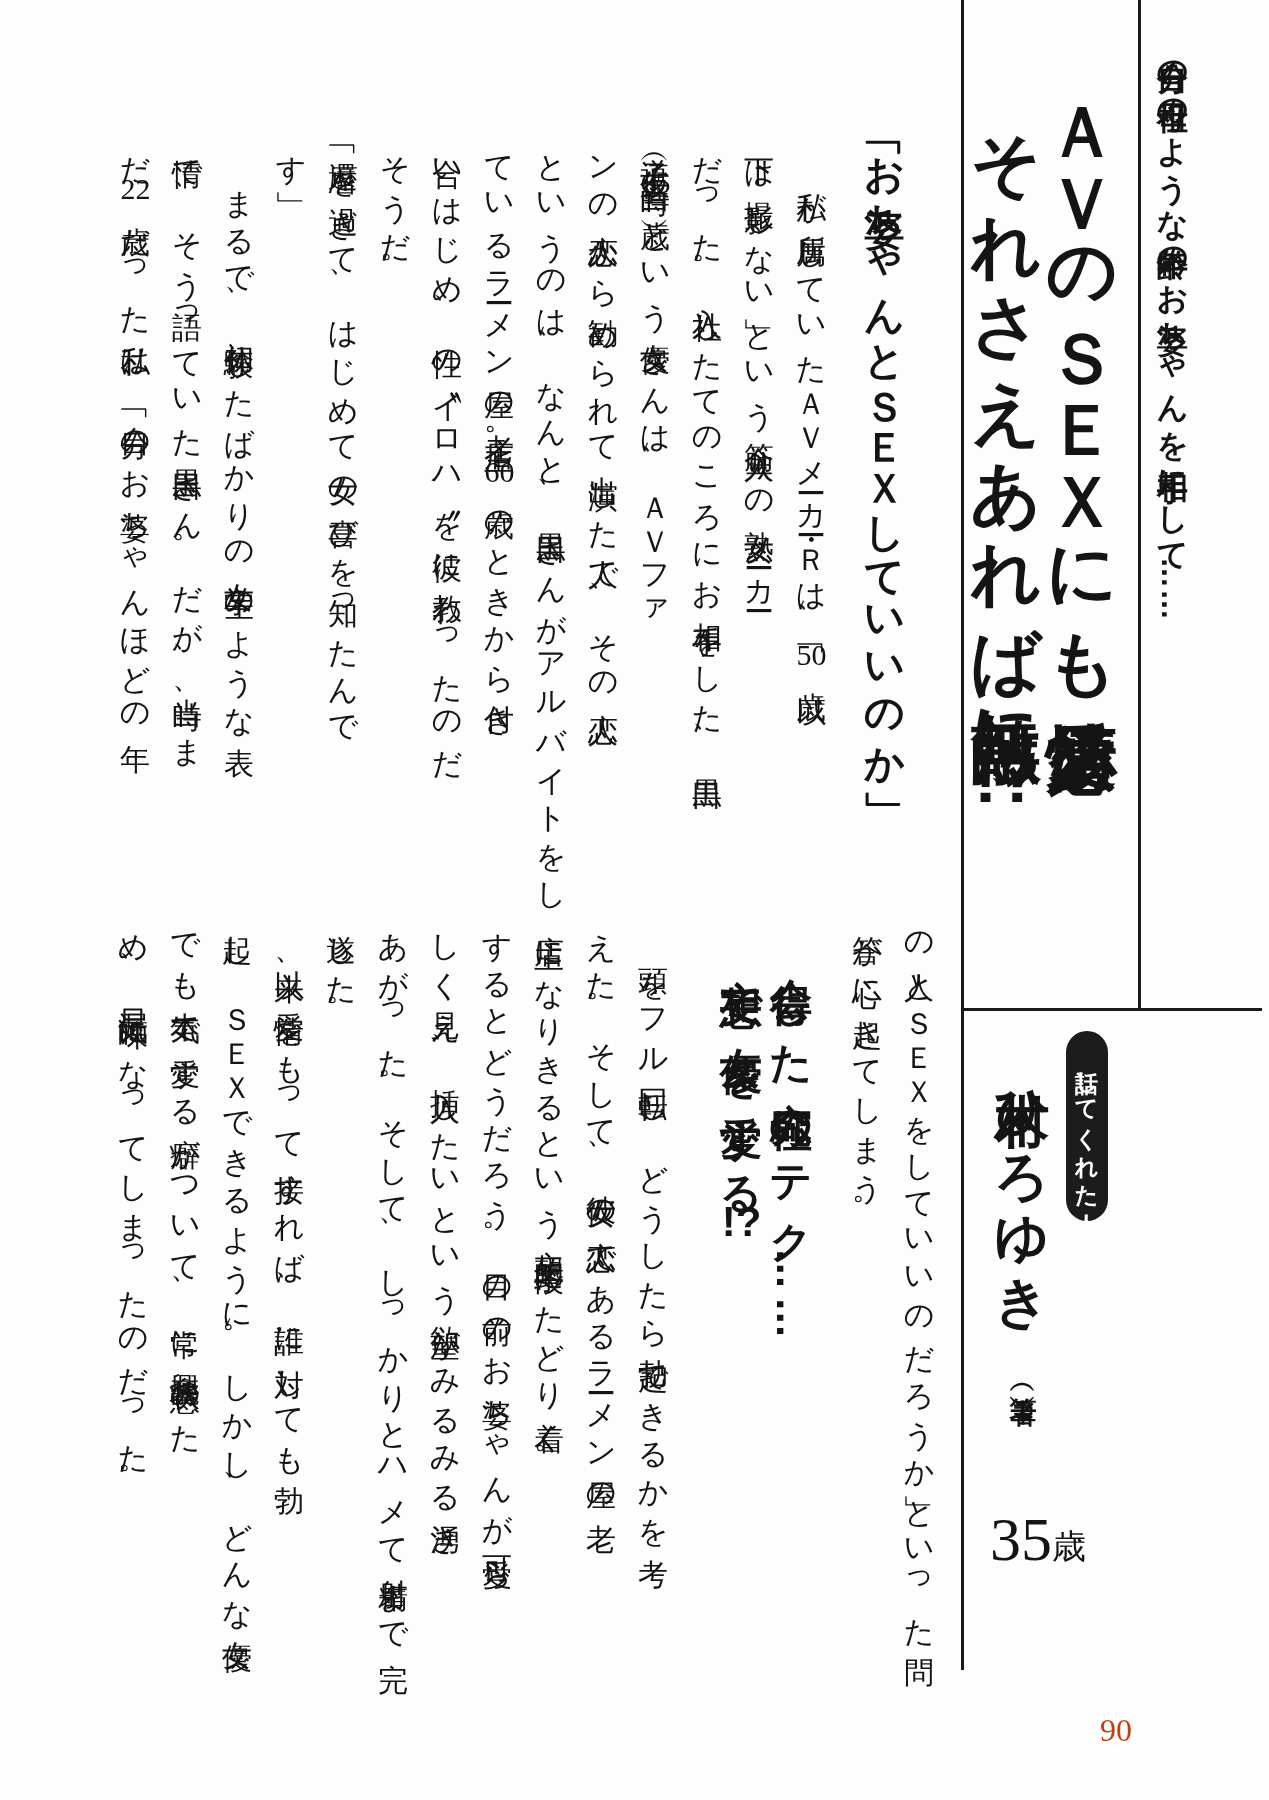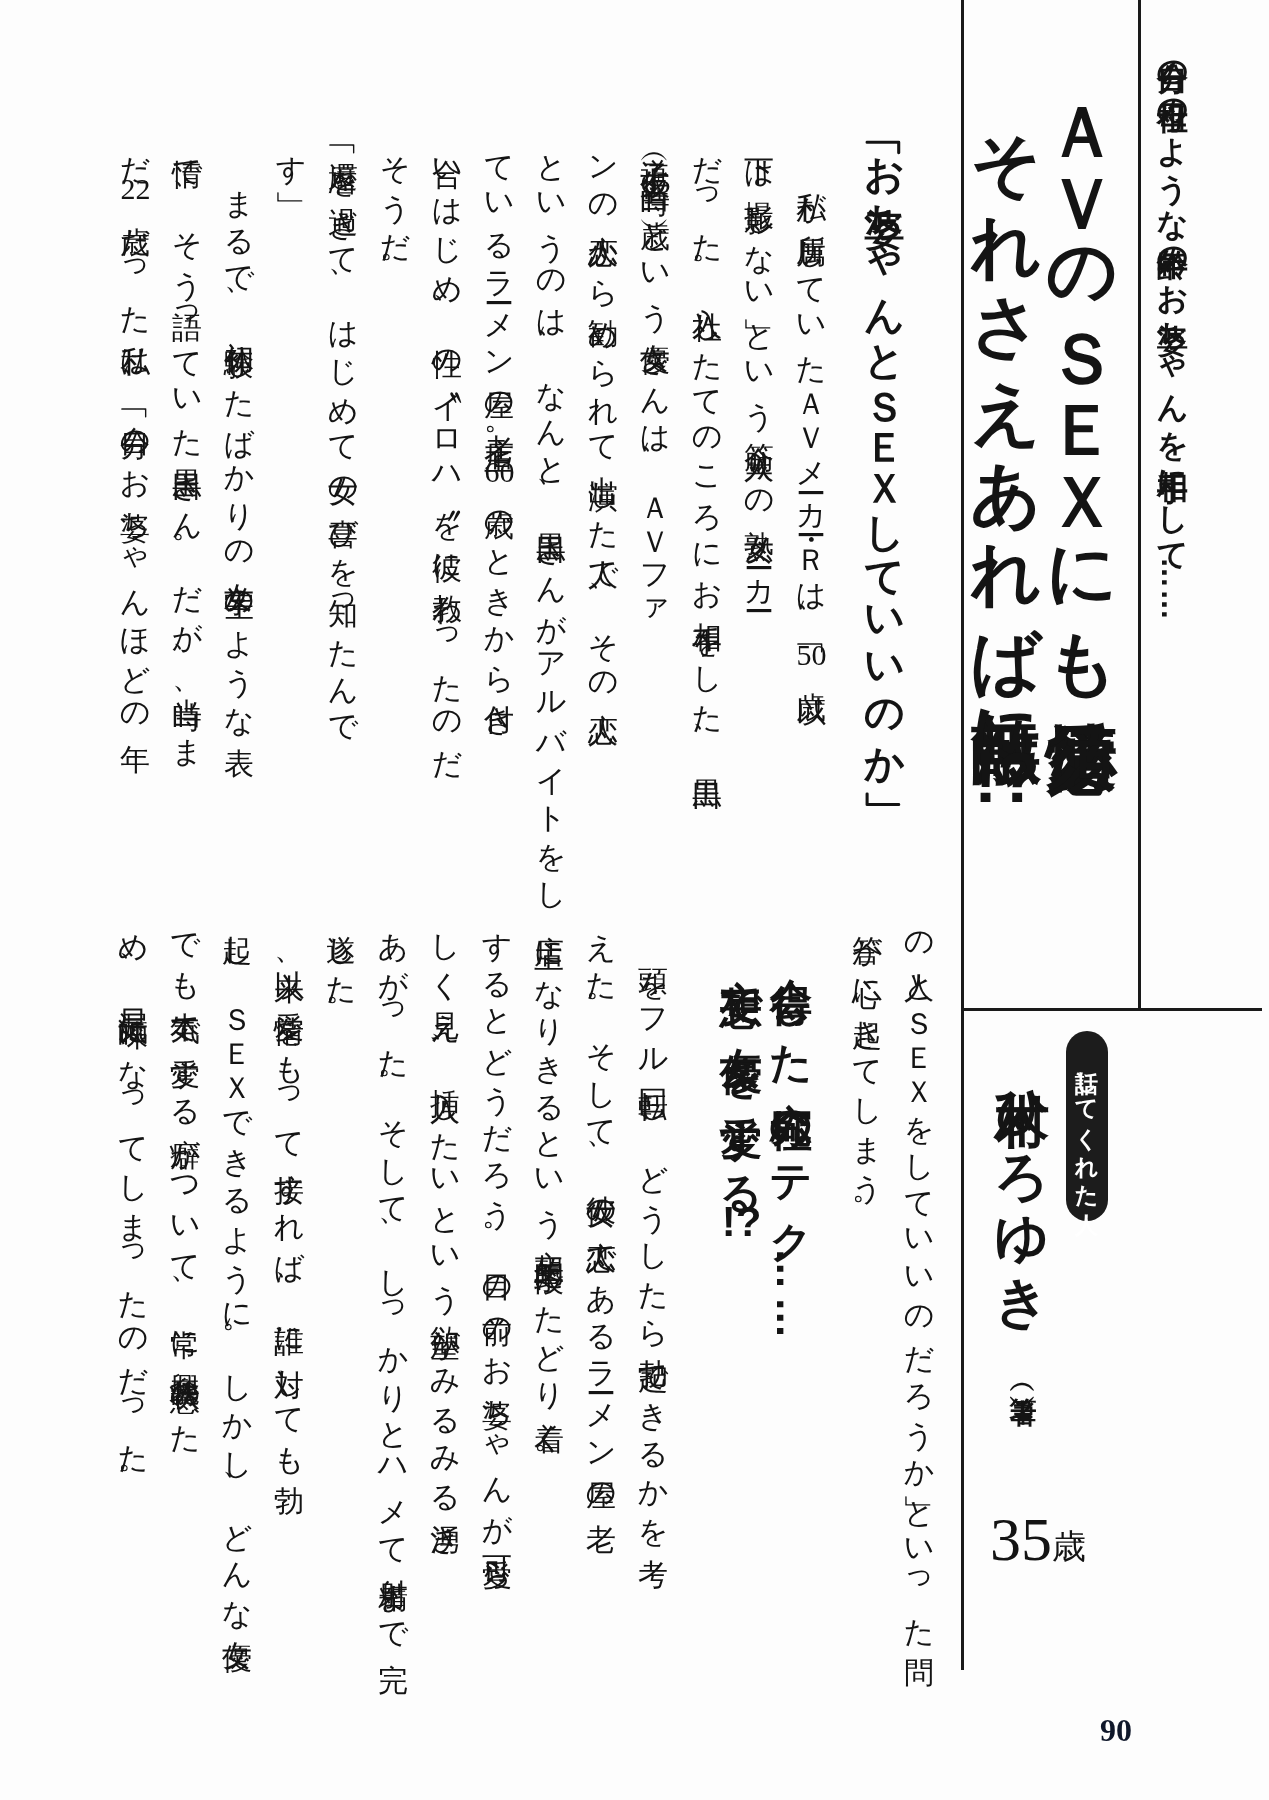--- a/index.html
+++ b/index.html
@@ -84,21 +84,21 @@
     position:absolute;
     font-size:30px; letter-spacing:4px;
   }
   .body-sec .col{ width:52px; line-height:52px; }
   .top-sec{ top:135px; right:432px; height:800px; }
   .bottom-sec{ top:912px; right:324px; height:770px; }
   .gap-col{ width:162px; }
   
   .pagenum{
     position:absolute; left:1100px; top:1712px;
-    font-family:"Liberation Serif", serif; font-size:32px; color:#0f172a;font-weight:bold;
+    font-family:"Liberation Serif", serif; font-size:32px; color:#c2410c;
   }
 </style>
 </head>
 <body>
 
 <div class="page">
 
   <div class="rule rule-main-v"></div>
   <div class="rule rule-right-v"></div>
   <div class="rule rule-h"></div>

